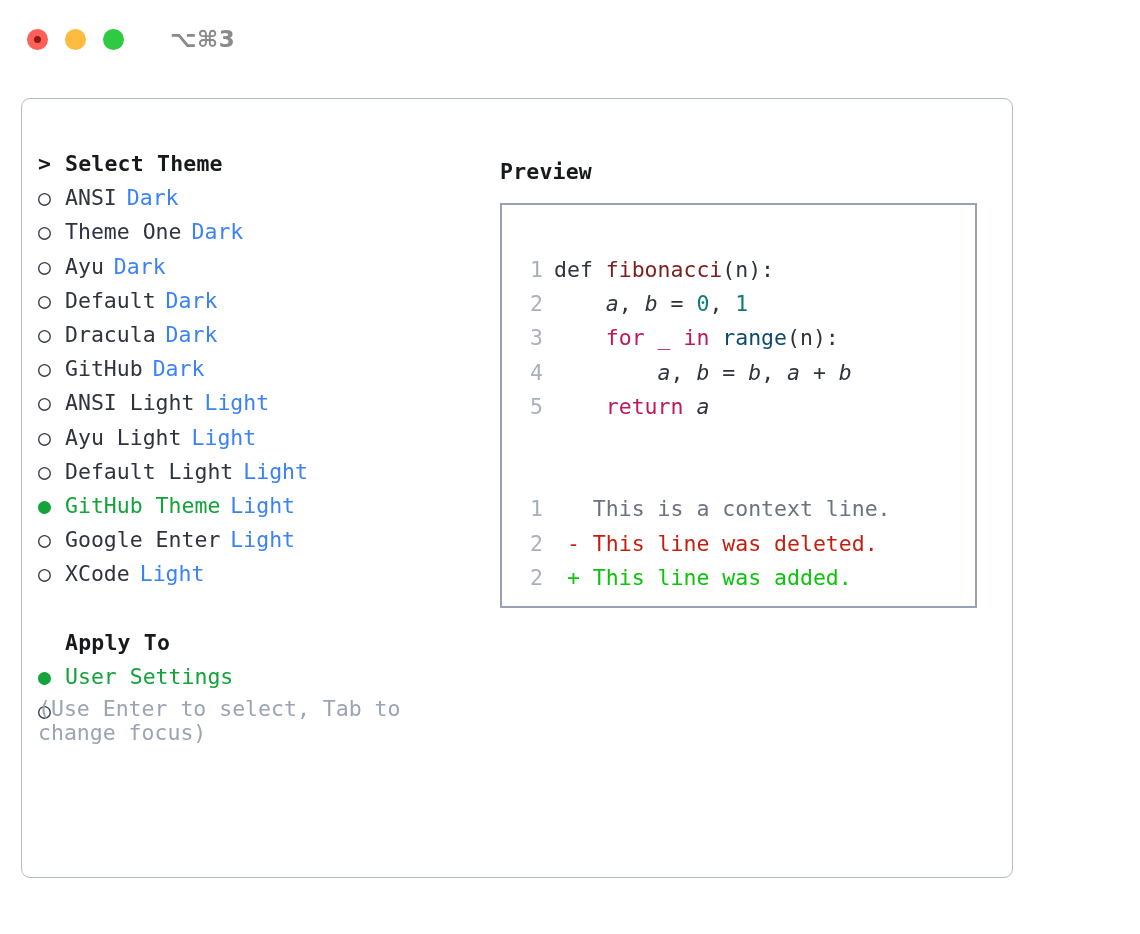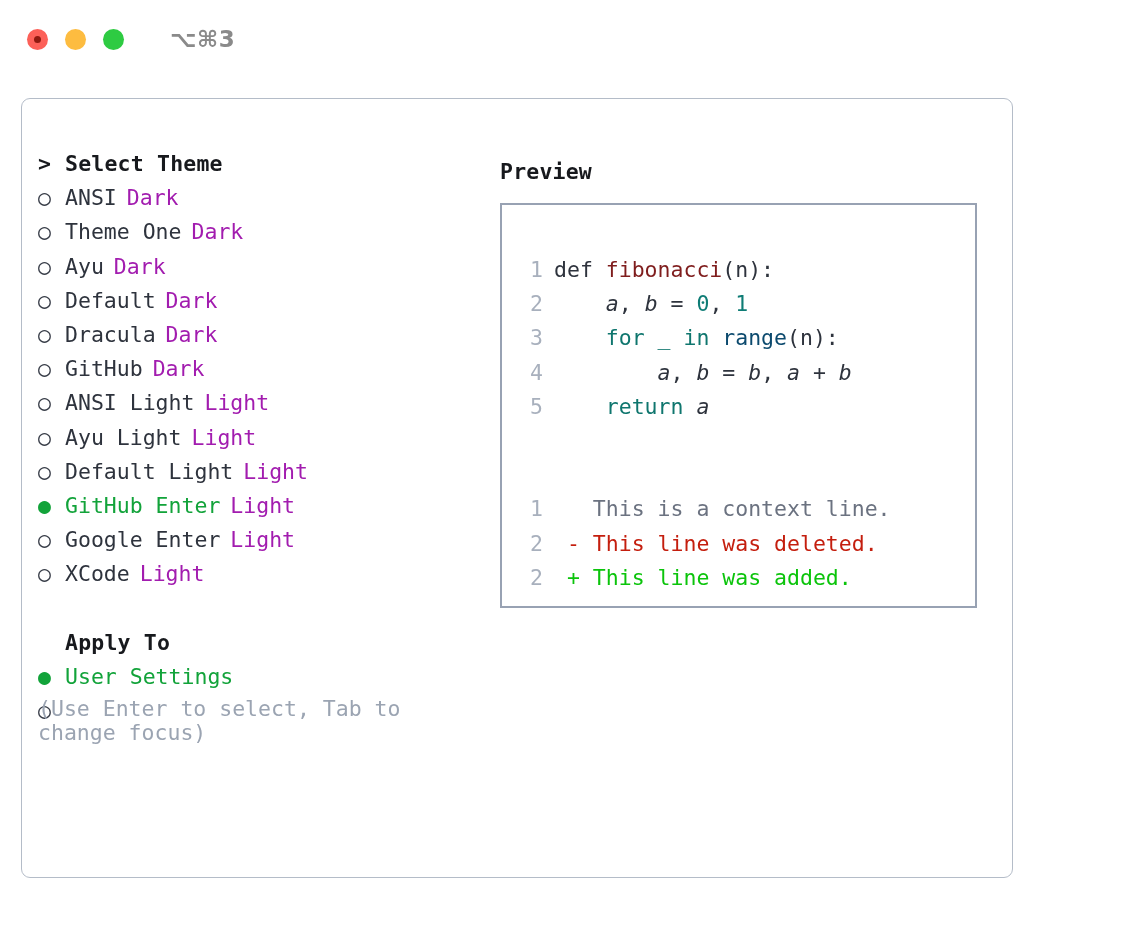--- a/index.html
+++ b/index.html
@@ -114,21 +114,21 @@
   .marker.chevron {
     font-weight: 700;
     color: #17191D;
   }
   .marker.selected {
     color: #12A33A;
   }
   .item-label { color: #2E333D; }
   .list-line.selected .item-label { color: #12A33A; }
   .item-tag {
-    color: #a21caf;
+    color: #3b82f6;
     padding-left: 10px;
   }
   .spacer-line { height: 34.2px; }
 
   #hint-text {
     position: absolute;
     left: 16px;
     top: 598px;
     width: 420px;
     font-size: 21.5px;
@@ -172,21 +172,21 @@
   }
   .code-line { display: flex; align-items: baseline; white-space: pre; }
   .gutter {
     display: inline-block;
     width: 30px;
     flex: 0 0 30px;
     text-align: right;
     color: #A8B0BD;
     padding-right: 11px;
   }
-  .code-text { color: #0f766e; }
+  .code-text { color: #be185d; }
   .tok-def      { color: #2E333D; }
   .tok-fn       { color: #7f1d1d; }
   .tok-num      { color: #0E7C75; }
   .tok-builtin  { color: #0c4a6e; }
   .tok-var      { font-style: italic; color: #2E333D; }
   .tok-punct    { color: #2E333D; }
   .blank-row    { height: 34.2px; }
 
   .diff-context .code-text { color: #6B7280; }
   .diff-del .code-text     { color: #C41E0E; }
@@ -218,21 +218,21 @@
       <div id="theme-list">
           <div class="list-line"><span class="marker">○</span><span class="item-label">ANSI</span><span class="item-tag">Dark</span></div>
           <div class="list-line"><span class="marker">○</span><span class="item-label">Theme One</span><span class="item-tag">Dark</span></div>
           <div class="list-line"><span class="marker">○</span><span class="item-label">Ayu</span><span class="item-tag">Dark</span></div>
           <div class="list-line"><span class="marker">○</span><span class="item-label">Default</span><span class="item-tag">Dark</span></div>
           <div class="list-line"><span class="marker">○</span><span class="item-label">Dracula</span><span class="item-tag">Dark</span></div>
           <div class="list-line"><span class="marker">○</span><span class="item-label">GitHub</span><span class="item-tag">Dark</span></div>
           <div class="list-line"><span class="marker">○</span><span class="item-label">ANSI Light</span><span class="item-tag">Light</span></div>
           <div class="list-line"><span class="marker">○</span><span class="item-label">Ayu Light</span><span class="item-tag">Light</span></div>
           <div class="list-line"><span class="marker">○</span><span class="item-label">Default Light</span><span class="item-tag">Light</span></div>
-          <div class="list-line selected"><span class="marker selected">●</span><span class="item-label">GitHub Enter</span><span class="item-tag">Light</span></div>
+          <div class="list-line selected"><span class="marker selected">●</span><span class="item-label">GitHub Theme</span><span class="item-tag">Light</span></div>
           <div class="list-line"><span class="marker">○</span><span class="item-label">Google Enter</span><span class="item-tag">Light</span></div>
           <div class="list-line"><span class="marker">○</span><span class="item-label">XCode</span><span class="item-tag">Light</span></div>
         </div>
 
       <div class="spacer-line"></div>
 
       <div class="list-line section-head">
         <span class="marker"></span>
         <span>Apply To</span>
       </div>

